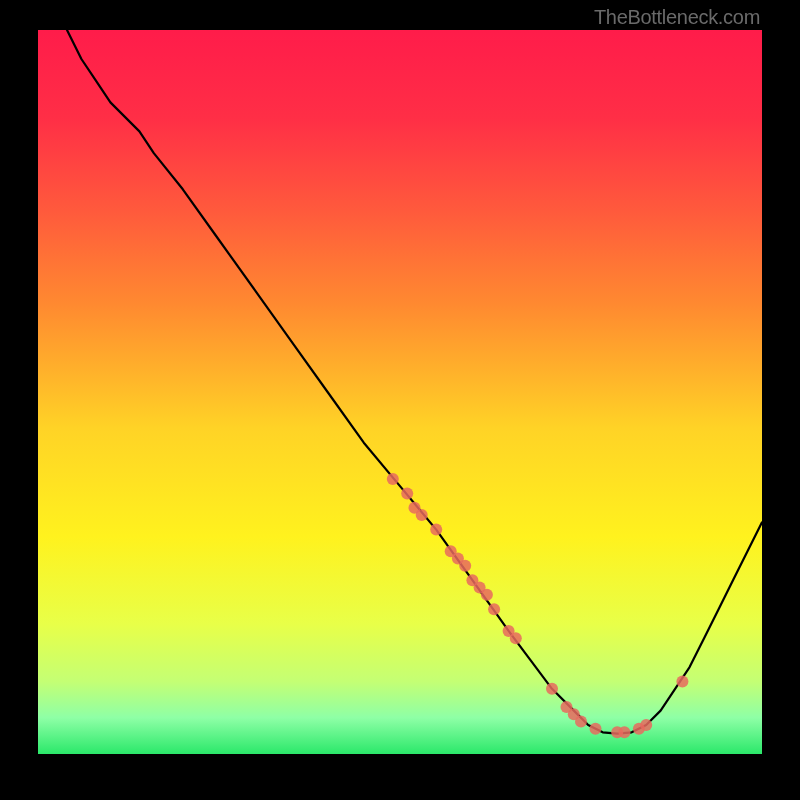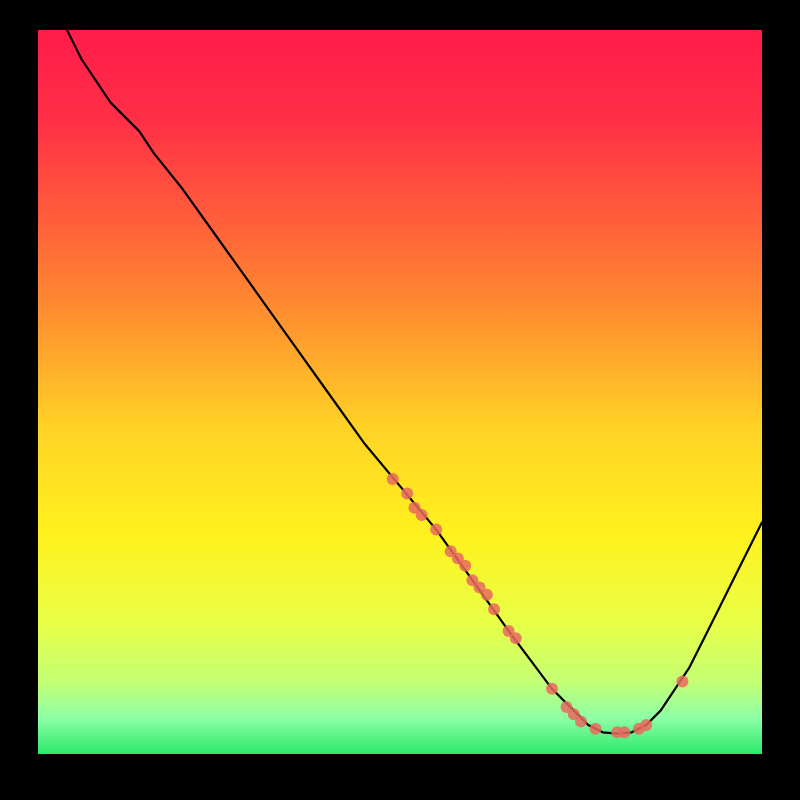--- a/index.html
+++ b/index.html
@@ -31,20 +31,21 @@
     color: #6a6a6a;
     font-size: 20px;
     font-weight: 500;
     letter-spacing: -0.3px;
   }
 </style>
 </head>
 <body>
 
 <div class="stage">
+  <div class="attribution">TheBottleneck.com</div>
 
   <div class="plot">
     <svg id="plot-svg" width="724" height="724" viewBox="0 0 724 724">
       <defs>
         <linearGradient id="bg-grad" x1="0" y1="0" x2="0" y2="1">
             <stop offset="0.0%" stop-color="#ff1c4a"></stop>
             <stop offset="12.0%" stop-color="#ff2e46"></stop>
             <stop offset="25.0%" stop-color="#ff5a3c"></stop>
             <stop offset="38.0%" stop-color="#ff8a30"></stop>
             <stop offset="55.0%" stop-color="#ffd326"></stop>

